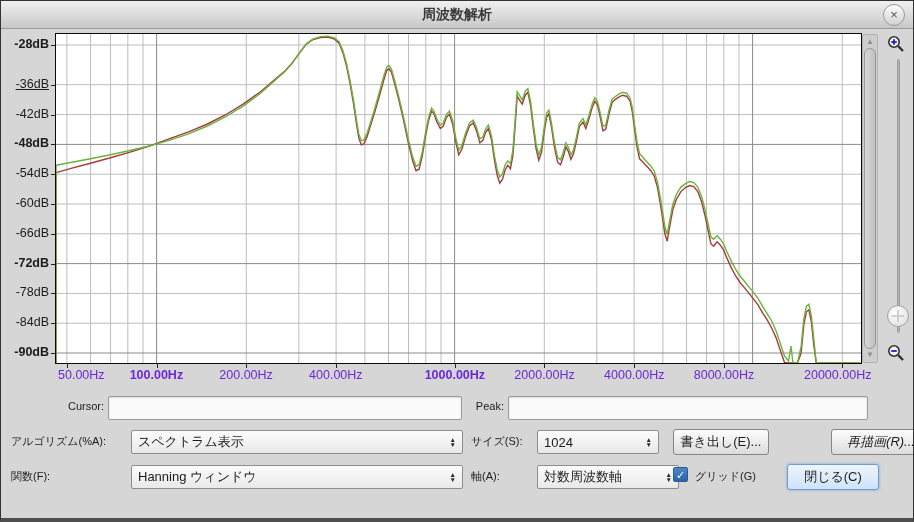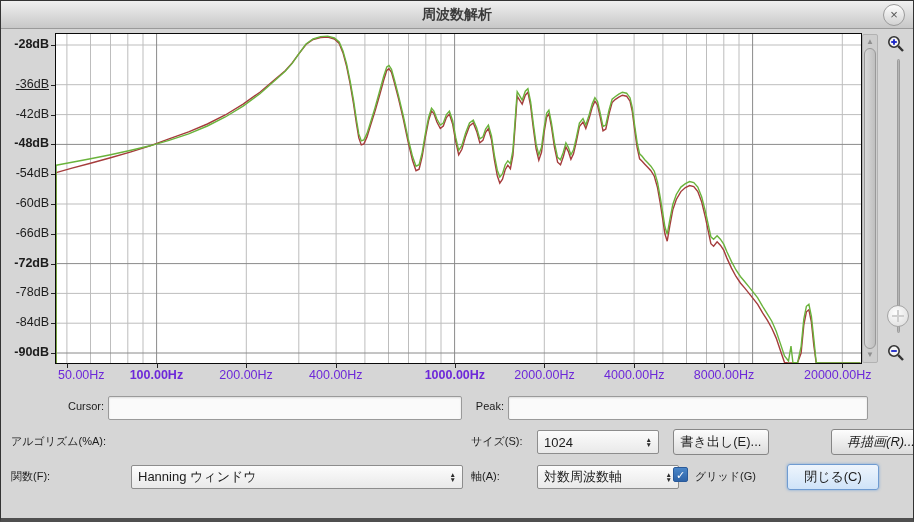--- a/index.html
+++ b/index.html
@@ -163,20 +163,27 @@
       <line x1="6.2" y1="9" x2="11.8" y2="9" stroke="#1823c8" stroke-width="1.8"></line>
     </svg>
   </div>
 
   <div class="lab" style="left:10px;top:399px;width:93px;text-align:right;">Cursor:</div>
   <div class="input" style="left:107px;top:395px;width:354px;"></div>
   <div class="lab" style="left:421px;top:399px;width:82px;text-align:right;">Peak:</div>
   <div class="input" style="left:507px;top:395px;width:360px;"></div>
 
   <div class="lab" style="left:10px;top:433px;">アルゴリズム(%A):</div>
+  <div class="combo" style="left:130px;top:429px;width:332px;">
+    <span class="txt">スペクトラム表示</span>
+    <span class="spin">
+        <span>▲</span>
+        <span>▼</span>
+      </span>
+  </div>
   <div class="lab" style="left:470px;top:433px;">サイズ(S):</div>
   <div class="combo" style="left:536px;top:429px;width:122px;">
     <span class="txt">1024</span>
     <span class="spin">
         <span>▲</span>
         <span>▼</span>
       </span>
   </div>
   <button class="btn" style="left:672px;top:428px;width:96px;">書き出し(E)...</button>
   <button class="btn" style="left:830px;top:428px;width:100px;font-style:italic;">再描画(R)...</button>

